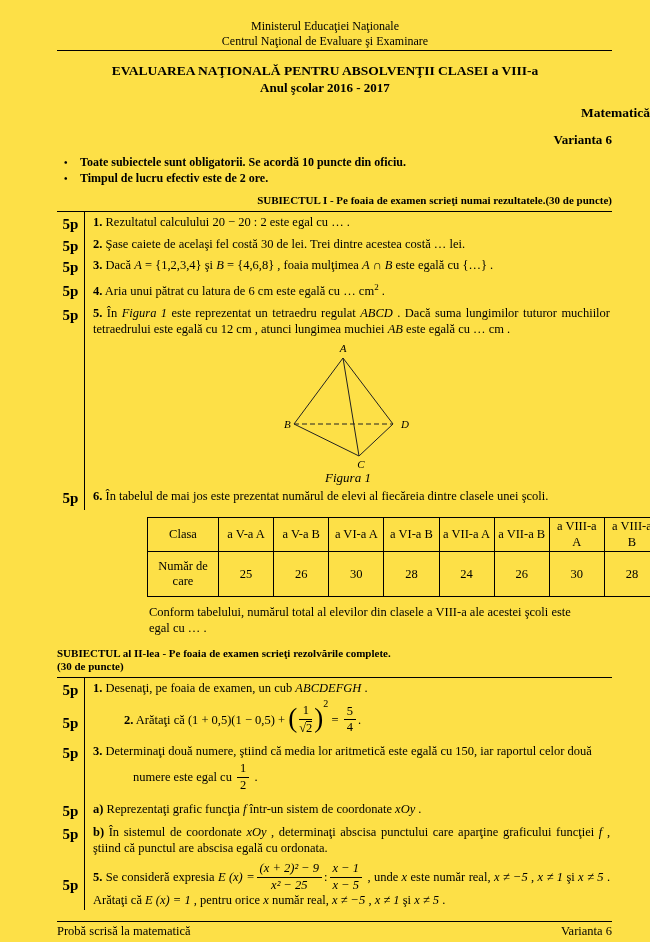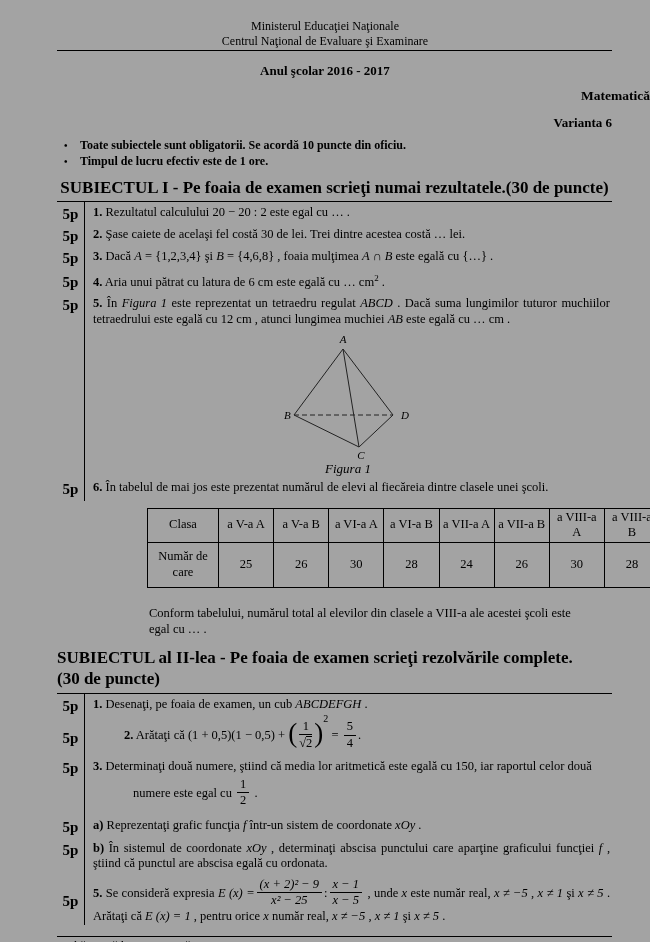--- a/index.html
+++ b/index.html
@@ -1,54 +1,54 @@
 <!DOCTYPE html>
 <html><head>
 <meta charset="utf-8">
 <style>
   html,body{margin:0;padding:0;background:#fff;}
   .page{
-    width:650px;height:942px;background:#a3a3a3;color:#000;
+    width:650px;height:942px;background:#fde047;color:#000;
     font-family:"Liberation Serif","DejaVu Serif",serif;
     font-size:12.5px;line-height:1.25;position:relative;overflow:hidden;
   }
   .it{font-style:italic;}
   
   .org{padding-top:19px;font-size:12px;line-height:15px;text-align:center;}
   .org-rule{border-bottom:1px solid #000;margin:1px 38px 0 57px;}
   .title{margin-top:11px;font-size:13.5px;font-weight:bold;text-align:center;line-height:17px;}
   .subject{margin-top:9px;font-size:13.5px;font-weight:bold;text-align:right;}
   .variant{margin-top:10px;margin-right:38px;font-size:13px;font-weight:bold;text-align:right;}
   
   .notes{margin:7px 38px 0 64px;font-weight:bold;font-size:12px;line-height:14.5px;}
   .note{display:flex;}
   .note .dot{width:16px;flex:none;font-size:10px;padding-top:1px;}
   
-  .sec-head{display:flex;justify-content:center;font-weight:bold;font-size:17px;
+  .sec-head{display:flex;justify-content:flex-end;font-weight:bold;font-size:11px;
     margin:8px 38px 3px 57px;}
   
   .block{margin:0 38px 0 57px;border-top:1.5px solid #000;}
   .lined{position:relative;}
   .lined:before{content:"";position:absolute;left:27px;top:0;bottom:0;width:1px;background:#000;}
   .qrow{display:flex;}
   .pts{width:27px;flex:none;font-weight:bold;text-align:center;padding-top:3px;font-size:15px;}
   .qtxt{flex:1;padding:3px 2px 1px 9px;}
   .just{text-align:justify;}
   sup{font-size:9px;}
   
   .figwrap{display:flex;flex-direction:column;align-items:center;padding:4px 0 0 0;}
   .figcap{font-style:italic;font-size:13px;margin-top:0px;}
   
   .tblwrap{margin:7px 38px 0 90px;}
   table{border-collapse:collapse;width:513px;table-layout:fixed;}
   td{border:1px solid #000;text-align:center;font-size:12.5px;padding:1px 2px;}
   .tbl-h td{height:22px;}
   .tbl-v td{height:42px;}
   td.c0{width:66px;}
-  .conform{margin:18px 38px 0 92px;}
+  .conform{margin:8px 38px 0 92px;}
   
   .frac{display:inline-block;vertical-align:middle;text-align:center;line-height:1.08;padding:0 2px;position:relative;top:-1px;}
   .frac .n{display:block;border-bottom:1px solid #000;padding:0 3px 1px;}
   .frac .d{display:block;padding-top:1px;}
   .bp{font-size:27px;vertical-align:middle;position:relative;top:-2px;font-weight:normal;}
   .bexp{font-size:10px;vertical-align:top;position:relative;top:-6px;}
   .ovl{border-top:1px solid #000;display:inline-block;line-height:1.05;}
   .mrow{padding-top:4px;padding-bottom:3px;padding-left:40px;}
   
   .foot-rule{border-top:1px solid #000;margin:11px 38px 0 57px;}
@@ -60,33 +60,34 @@
 
 <div class="page">
 
   <div class="org">
     <div>Ministerul Educaţiei Naţionale</div>
     <div>Centrul Naţional de Evaluare şi Examinare</div>
   </div>
   <div class="org-rule"></div>
 
   <div class="title">
+    <div>EVALUAREA NAŢIONALĂ PENTRU ABSOLVENŢII CLASEI a VIII-a</div>
     <div style="font-size:13px;">Anul şcolar 2016 - 2017</div>
   </div>
   <div class="subject">Matematică</div>
   <div class="variant">Varianta 6</div>
 
   <div class="notes">
     <div class="note">
       <span class="dot">•</span>
       <span>Toate subiectele sunt obligatorii. Se acordă 10 puncte din oficiu.</span>
     </div>
     <div class="note">
       <span class="dot">•</span>
-      <span>Timpul de lucru efectiv este de 1 ore.</span>
+      <span>Timpul de lucru efectiv este de 2 ore.</span>
     </div>
   </div>
 
   <div class="sec-head">
     <span>SUBIECTUL I - Pe foaia de examen scrieţi numai rezultatele.</span>
     <span>(30 de puncte)</span>
   </div>
 
   <div class="block">
     <div class="lined">

